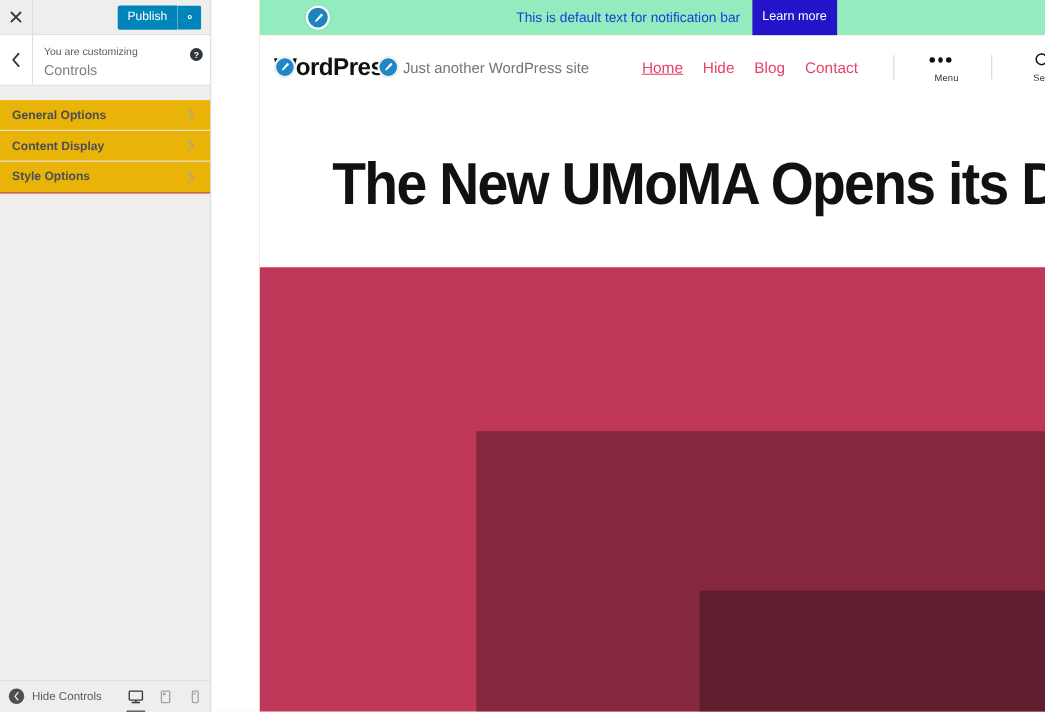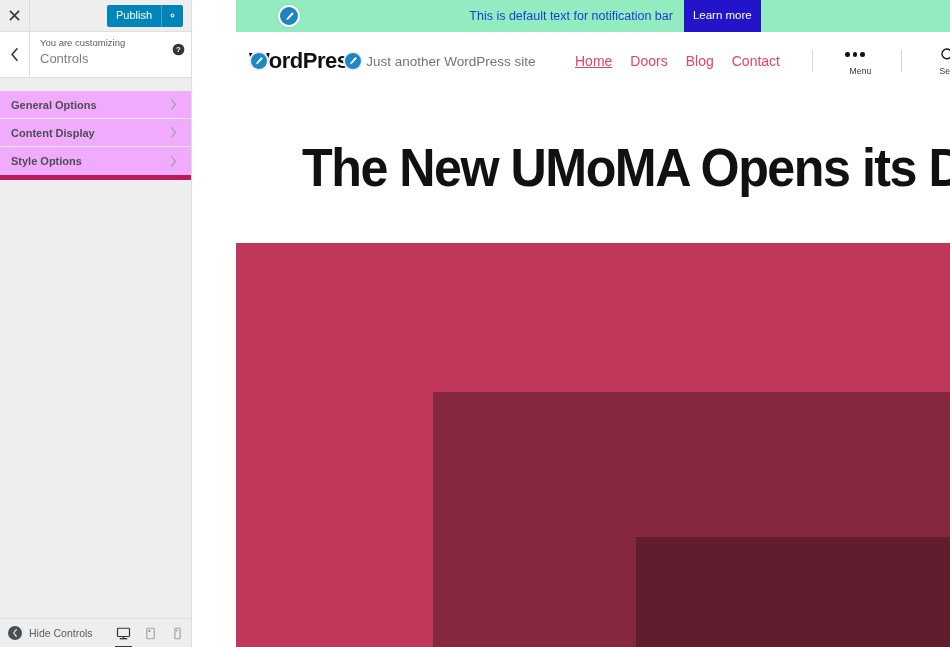--- a/index.html
+++ b/index.html
@@ -58,33 +58,33 @@
     display: flex; align-items: stretch;
     flex: 0 0 46px;
   }
   .cz-back {
     width: 30px; display: flex; align-items: center; justify-content: center;
     border-right: 1px solid #ddd; cursor: pointer; color: #32373c;
   }
   .cz-back svg { width: 9px; height: 13px; }
   .cz-head-txt {
     flex: 1; padding: 5px 8px 0 10px;
-    display: flex; flex-direction: column; justify-content: flex-start;
+    display: flex; flex-direction: column; justify-content: center;
   }
   .cz-sub { font-size: 9.5px; color: #555d66; line-height: 1.3; }
   .cz-title { font-size: 13px; color: #7a7f85; line-height: 1.35; margin-top: 1px; }
   .cz-help {
     width: 26px; display: flex; align-items: flex-start; justify-content: center;
     padding-top: 11px; cursor: pointer;
   }
   .cz-help svg { width: 13px; height: 13px; }
 
   .cz-gap { height: 13px; background: #eeeeee; flex: 0 0 13px; }
 
-  .cz-list { background: #f0abfc; border-bottom: 5px solid #be185d; }
+  .cz-list { background: #eab308; border-bottom: 1px solid #be185d; }
   .cz-item {
     height: 28px; padding: 0 14px 0 11px;
     display: flex; align-items: center; justify-content: space-between;
     border-bottom: 1px solid #e5e5e5;
     font-size: 11px; color: #4a4f54; cursor: pointer;
     font-weight: 600;
   }
   .cz-item:last-child { border-bottom: none; }
   .cz-item .chev { color: #a0a5aa; display: flex; align-items: center; }
   .cz-item .chev svg { width: 7px; height: 11px; }
@@ -373,21 +373,21 @@
           <svg viewBox="0 0 20 20">
             <path d="M13.9 3.2a1.6 1.6 0 012.3 0l.6.6a1.6 1.6 0 010 2.3L7.6 15.3l-3.3 1 1-3.3 8.6-9.8z"></path>
           </svg>
         </span>
       </div>
 
       <div class="head-spacer"></div>
 
       <nav class="nav">
         <a href="#" class="active">Home</a>
-        <a href="#">Doors</a>
+        <a href="#">Hide</a>
         <a href="#">Blog</a>
         <a href="#">Contact</a>
 
         <span class="nav-sep"></span>
 
         <div class="icon-btn">
           <span class="glyph">
             <span class="dots">
                 <i></i>
                 <i></i>

